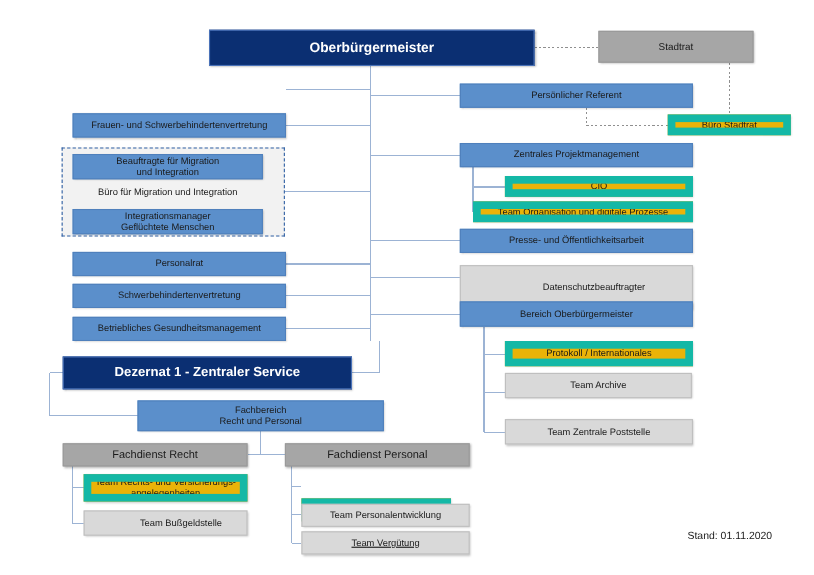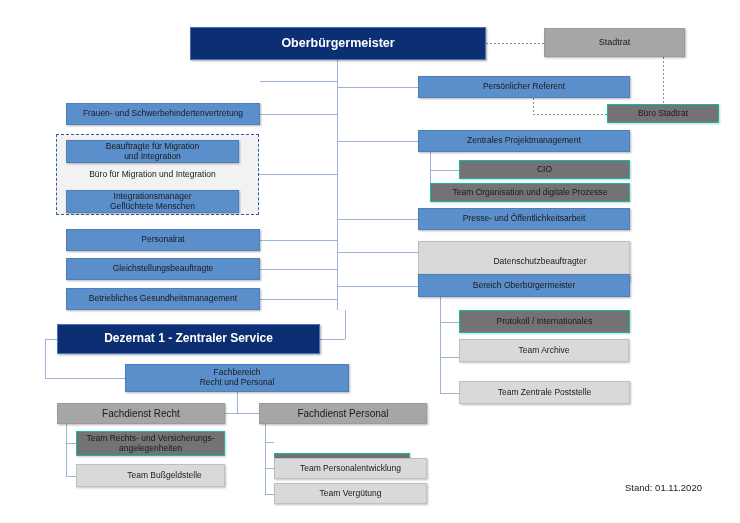--- a/index.html
+++ b/index.html
@@ -52,24 +52,24 @@
   
   .lgray{
     background:#D9D9D9;
     color:#1a1a1a;
     font-size:8.5px;
     border:1px solid #BFBFBF;
     box-shadow:1px 1px 2px rgba(0,0,0,0.25);
   }
   
   .white{
-    background:#737373;
+    background:#eab308;
     color:#1a1a1a;
     font-size:8.5px;
-    border:1px solid #14b8a6;
+    border:7px solid #14b8a6;
     box-shadow:1px 1px 2px rgba(0,0,0,0.20);
   }
   
   .panel{
     position:absolute;
     background:#F2F2F2;
     border:1.5px dashed #2E5FA3;
     box-sizing:border-box;
   }
   .stand{
@@ -160,21 +160,21 @@
   <div class="box blue" style="left:66px;top:140px;width:173px;height:23px;">Beauftragte für Migration
 und Integration</div>
 
   <div class="box" style="left:66px;top:166px;width:173px;height:17px;font-size:8.5px;color:#1a1a1a;background:transparent;border:none;">Büro für Migration und Integration</div>
 
   <div class="box blue" style="left:66px;top:190px;width:173px;height:23px;">Integrationsmanager
 Geflüchtete Menschen</div>
 
   <div class="box blue" style="left:66px;top:229px;width:194px;height:22px;">Personalrat</div>
 
-  <div class="box blue" style="left:66px;top:258px;width:194px;height:22px;">Gleichstellungsbeauftragte</div>
+  <div class="box blue" style="left:66px;top:258px;width:194px;height:22px;">Schwerbehindertenvertretung</div>
 
   <div class="box blue" style="left:66px;top:288px;width:194px;height:22px;">Betriebliches Gesundheitsmanagement</div>
 
   <div class="box blue" style="left:418px;top:76px;width:212px;height:22px;">Persönlicher Referent</div>
 
   <div class="box blue" style="left:418px;top:130px;width:212px;height:22px;">Zentrales Projektmanagement</div>
 
   <div class="box white" style="left:459px;top:160px;width:171px;height:19px;">CIO</div>
 
   <div class="box white" style="left:430px;top:183px;width:200px;height:19px;">Team Organisation und digitale Prozesse</div>
@@ -202,17 +202,17 @@
 
   <div class="box white" style="left:76px;top:431px;width:149px;height:25px;">Team Rechts- und Versicherungs-
 angelegenheiten</div>
 
   <div class="box lgray" style="left:76px;top:464px;width:149px;height:23px;padding-left:28px;">Team Bußgeldstelle</div>
 
   <div class="box white" style="left:274px;top:453px;width:136px;height:21px;padding-left:40px;">Team Personalservice</div>
 
   <div class="box lgray" style="left:274px;top:458px;width:153px;height:21px;">Team Personalentwicklung</div>
 
-  <div class="box lgray" style="left:274px;top:483px;width:153px;height:21px;">Team Vergütung</div>
+  <div class="box lgray" style="left:274px;top:483px;width:153px;height:21px;text-decoration:underline;">Team Vergütung</div>
 
   <div class="stand" style="left:625px;top:482px;">Stand: 01.11.2020</div>
 
 </div>
 
 </body></html>

